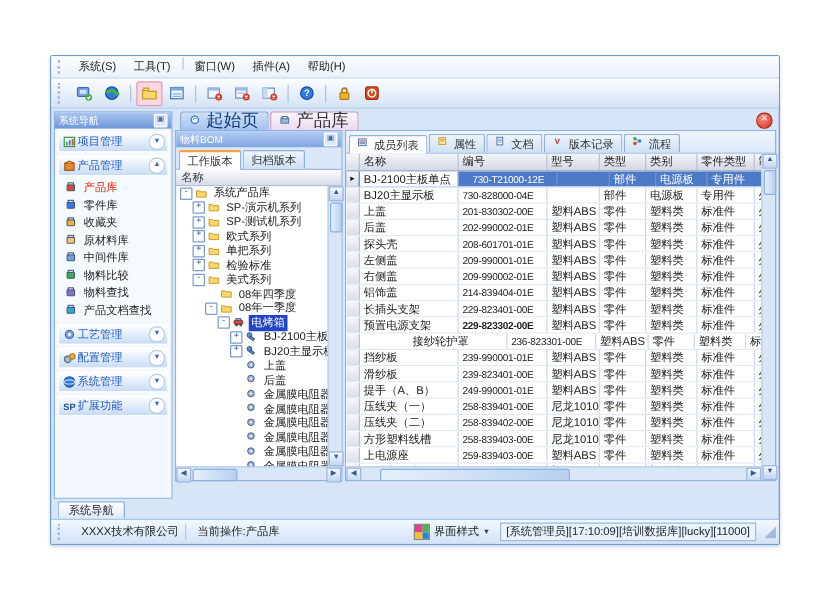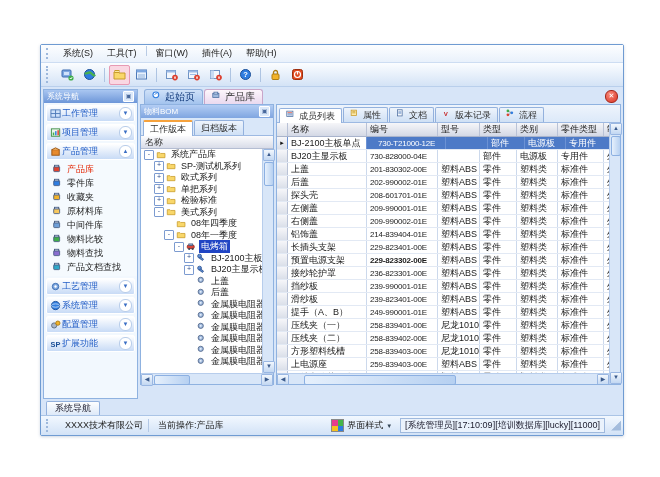--- a/index.html
+++ b/index.html
@@ -37,21 +37,21 @@
   .grp-hdr .chev{width:11px;height:11px;flex:none;background:#fff;border:1px solid #b8cdea;border-radius:6px;
                  color:#3a6ec4;font-size:6px;line-height:10px;text-align:center;}
   .grp-items{background:#f5fafe;padding:2px 0;}
   .side-item{height:14px;display:flex;align-items:center;padding-left:8px;gap:4px;color:#222;}
   .side-item.sel .lbl{color:#e32400;}
   .side-item .ii{width:11px;height:11px;flex:none;}
   
   .main{flex:1;display:flex;flex-direction:column;min-width:0;min-height:0;}
   .doctabs{height:15px;flex:none;display:flex;align-items:flex-end;padding-left:4px;position:relative;}
   .dtab{height:14px;display:flex;align-items:center;gap:3px;padding:0 7px;border:1px solid #8fb0dd;border-bottom:none;
-        border-radius:3px 3px 0 0;font-size:10px;margin-right:1px;}
+        border-radius:3px 3px 0 0;font-size:14px;margin-right:1px;}
   .dtab.blue{background:linear-gradient(#cfe1f8,#a3c3ee);color:#123a7a;}
   .dtab.pink{background:linear-gradient(#fdf6fb,#ead9ef);border-color:#c9a6c9;color:#333;}
   .doc-close{position:absolute;right:3px;top:1px;width:11px;height:11px;border-radius:6px;
              background:radial-gradient(circle at 35% 30%,#f98a7a,#d93425);border:1px solid #a3261b;
              color:#fff;font-size:7px;line-height:10px;text-align:center;font-weight:bold;}
   .mainrow{flex:1;display:flex;gap:2px;min-height:0;}
   
   .bom{width:132px;flex:none;display:flex;flex-direction:column;border:1px solid #8fb2e0;background:#e4eefb;min-height:0;}
   .bom-hdr{height:13px;flex:none;background:linear-gradient(#b3cdf4,#7fa5e0);color:#fff;font-size:8px;
            display:flex;align-items:center;padding:0 3px;}
@@ -224,31 +224,20 @@
 
     <div class="sidebar">
       <div class="side-hdr">
         <span>系统导航</span>
         <span class="pin">▣</span>
       </div>
       <div class="side-body" id="sidebar-groups">
           <div class="grp-hdr">
             <span class="gi">
               <svg width="12" height="12" viewBox="0 0 13 13">
-                <rect x="1" y="2" width="10" height="8" fill="#cfe2fa" stroke="#4d79b8"></rect>
-                <line x1="6" y1="2" x2="6" y2="10" stroke="#4d79b8"></line>
-                <line x1="1" y1="6" x2="11" y2="6" stroke="#4d79b8"></line>
-              </svg>
-            </span>
-            <span class="gl">工作管理</span>
-            <span class="chev">▼</span>
-          </div>
-          <div class="grp-hdr">
-            <span class="gi">
-              <svg width="12" height="12" viewBox="0 0 13 13">
                 <rect x="1.5" y="2" width="9" height="8" fill="#e9f6ea" stroke="#3f8f45"></rect>
                 <rect x="3" y="6" width="1.6" height="3" fill="#3fae49"></rect>
                 <rect x="5.5" y="4.5" width="1.6" height="4.5" fill="#2f7de0"></rect>
                 <rect x="8" y="3.5" width="1.6" height="5.5" fill="#e0432f"></rect>
               </svg>
             </span>
             <span class="gl">项目管理</span>
             <span class="chev">▼</span>
           </div>
           <div class="grp-hdr">
@@ -325,35 +314,35 @@
                 <circle cx="6" cy="6" r="3.5" fill="#7da7e0" stroke="#3a6ab0"></circle>
                 <circle cx="6" cy="6" r="1.3" fill="#fff"></circle>
               </svg>
             </span>
             <span class="gl">工艺管理</span>
             <span class="chev">▼</span>
           </div>
           <div class="grp-hdr">
             <span class="gi">
               <svg width="12" height="12" viewBox="0 0 13 13">
+                <circle cx="4.5" cy="7" r="2.8" fill="#a9b6c8" stroke="#5c6b80"></circle>
+                <circle cx="8.5" cy="4.5" r="2.3" fill="#f2b32a" stroke="#ad7d14"></circle>
+              </svg>
+            </span>
+            <span class="gl">配置管理</span>
+            <span class="chev">▼</span>
+          </div>
+          <div class="grp-hdr">
+            <span class="gi">
+              <svg width="12" height="12" viewBox="0 0 13 13">
                 <circle cx="6" cy="6" r="4.5" fill="#2f7de0" stroke="#1b4f97"></circle>
                 <ellipse cx="6" cy="6" rx="4.5" ry="1.8" fill="none" stroke="#bcd6f2"></ellipse>
               </svg>
             </span>
             <span class="gl">系统管理</span>
-            <span class="chev">▼</span>
-          </div>
-          <div class="grp-hdr">
-            <span class="gi">
-              <svg width="12" height="12" viewBox="0 0 13 13">
-                <circle cx="4.5" cy="7" r="2.8" fill="#a9b6c8" stroke="#5c6b80"></circle>
-                <circle cx="8.5" cy="4.5" r="2.3" fill="#f2b32a" stroke="#ad7d14"></circle>
-              </svg>
-            </span>
-            <span class="gl">配置管理</span>
             <span class="chev">▼</span>
           </div>
           <div class="grp-hdr">
             <span class="gi">
               <svg width="12" height="12" viewBox="0 0 13 13">
                 <text x="6" y="9.5" font-size="8" text-anchor="middle" fill="#1b4f97" font-weight="bold" font-family="sans-serif">SP</text>
               </svg>
             </span>
             <span class="gl">扩展功能</span>
             <span class="chev">▼</span>
@@ -401,20 +390,27 @@
             <span>名称</span>
           </div>
           <div class="treewrap">
             <div class="tree" id="bom-tree">
                 <div class="trow" style="padding-left: 3px;">
                   <span class="texp">-</span>
                   <span class="tico"><svg width="11" height="10" viewBox="0 0 13 13">
                       <path d="M1 3.5h3.5l1 1H11v5.5H1z" fill="#f9d76a" stroke="#c89b2a"></path>
                     </svg></span>
                   <span class="tlabel">系统产品库</span>
+                </div>
+                <div class="trow" style="padding-left: 13px;">
+                  <span class="texp">+</span>
+                  <span class="tico"><svg width="11" height="10" viewBox="0 0 13 13">
+                      <path d="M1 3.5h3.5l1 1H11v5.5H1z" fill="#f9d76a" stroke="#c89b2a"></path>
+                    </svg></span>
+                  <span class="tlabel">SP-演示机系列</span>
                 </div>
                 <div class="trow" style="padding-left: 13px;">
                   <span class="texp">+</span>
                   <span class="tico"><svg width="11" height="10" viewBox="0 0 13 13">
                       <path d="M1 3.5h3.5l1 1H11v5.5H1z" fill="#f9d76a" stroke="#c89b2a"></path>
                     </svg></span>
                   <span class="tlabel">SP-测试机系列</span>
                 </div>
                 <div class="trow" style="padding-left: 13px;">
                   <span class="texp">+</span>
@@ -716,21 +712,21 @@
                     <span class="gc" style="width: 72px; flex: 0 0 auto;">预置电源支架</span>
                     <span class="gc num" style="width: 64px; flex: 0 0 auto; font-weight: bold;">229-823302-00E</span>
                     <span class="gc" style="width: 35px; flex: 0 0 auto;">塑料ABS</span>
                     <span class="gc" style="width: 30px; flex: 0 0 auto;">零件</span>
                     <span class="gc" style="width: 34px; flex: 0 0 auto;">塑料类</span>
                     <span class="gc" style="width: 39px; flex: 0 0 auto;">标准件</span>
                     <span class="gc" style="width: 36px; flex: 0 0 auto;">外协</span>
                   </div>
                   <div class="grow">
                     <span class="gc gut"></span>
-                    <span class="gc" style="width: 72px; flex: 0 0 auto;">接纱轮护罩</span>
+                    <span class="gc" style="width: 72px; flex: 0 0 auto; margin-left: 39px;">接纱轮护罩</span>
                     <span class="gc num" style="width: 64px; flex: 0 0 auto;">236-823301-00E</span>
                     <span class="gc" style="width: 35px; flex: 0 0 auto;">塑料ABS</span>
                     <span class="gc" style="width: 30px; flex: 0 0 auto;">零件</span>
                     <span class="gc" style="width: 34px; flex: 0 0 auto;">塑料类</span>
                     <span class="gc" style="width: 39px; flex: 0 0 auto;">标准件</span>
                     <span class="gc" style="width: 36px; flex: 0 0 auto;">外协</span>
                   </div>
                   <div class="grow">
                     <span class="gc gut"></span>
                     <span class="gc" style="width: 72px; flex: 0 0 auto;">挡纱板</span>

